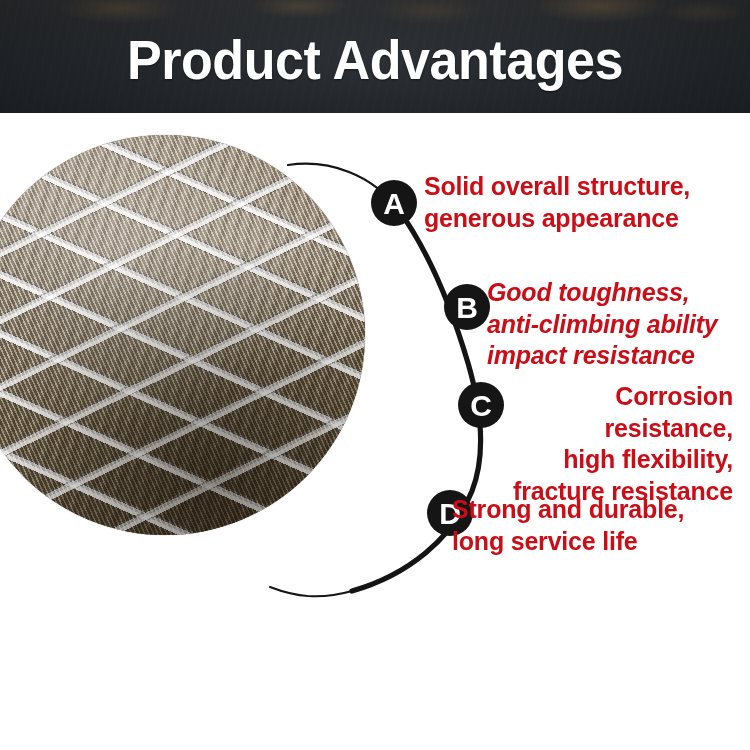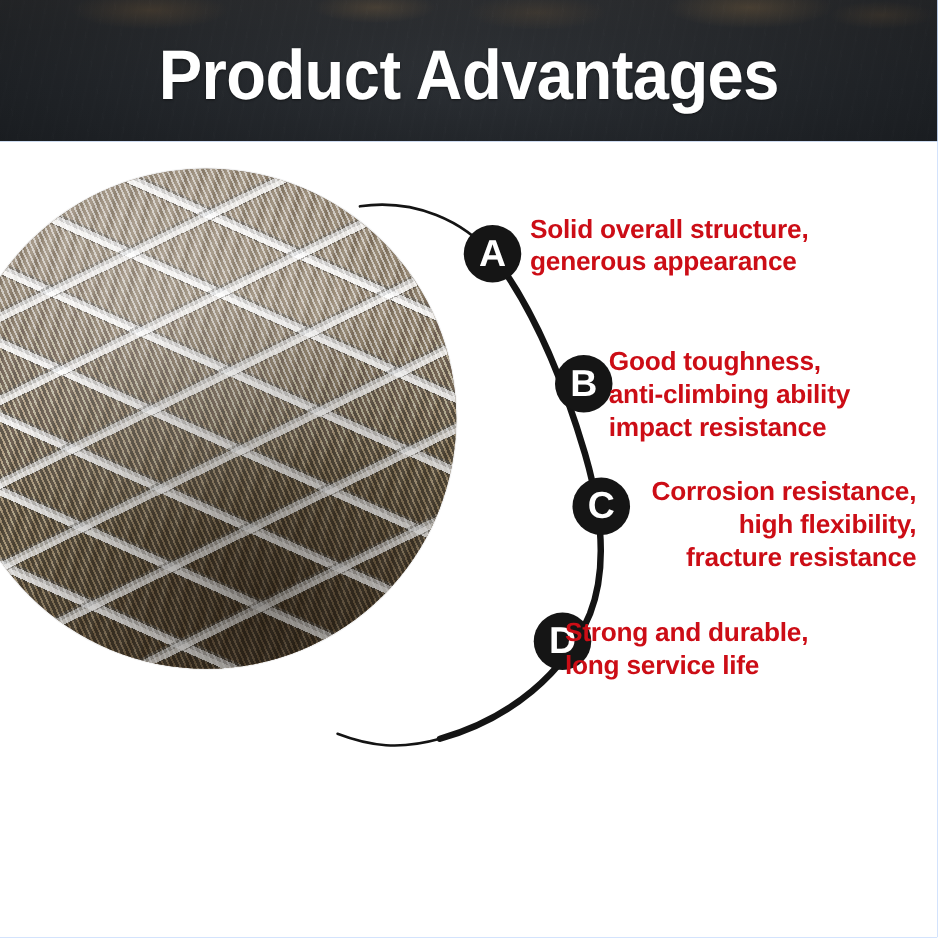--- a/index.html
+++ b/index.html
@@ -9,21 +9,21 @@
     background: #ffffff;
   }
   body {
     font-family: "Liberation Sans", sans-serif;
   }
   #page {
     position: relative;
     width: 750px;
     height: 750px;
     overflow: hidden;
-    background: #3b82f6;
+    background: #22c55e;
   }
 
   
   .header-band {
     position: absolute;
     left: 0;
     top: 0;
     width: 750px;
     height: 113px;
     background:
@@ -182,27 +182,27 @@
     height: 637px;
     overflow: visible;
   }
 
   
   .adv-text {
     position: absolute;
     color: #cc0d16;
     font-family: "Liberation Sans", sans-serif;
     font-weight: bold;
-    font-size: 21px;
+    font-size: 25px;
     line-height: 1.26;
     white-space: pre-line;
     letter-spacing: -0.2px;
   }
   .adv-a { left: 424px; top: 58px;  width: 326px; }
-  .adv-b { left: 487px; top: 164px; width: 263px; }
+  .adv-b { left: 487px; top: 164px; width: 263px; font-style: italic; }
   .adv-c { left: 481px; top: 268px; width: 252px; text-align: right; }
   .adv-d { left: 452px; top: 381px; width: 280px; }
 </style>
 </head>
 <body>
 
 <div id="page">
 
   <div class="header-band">
     <div class="header-texture"></div>

